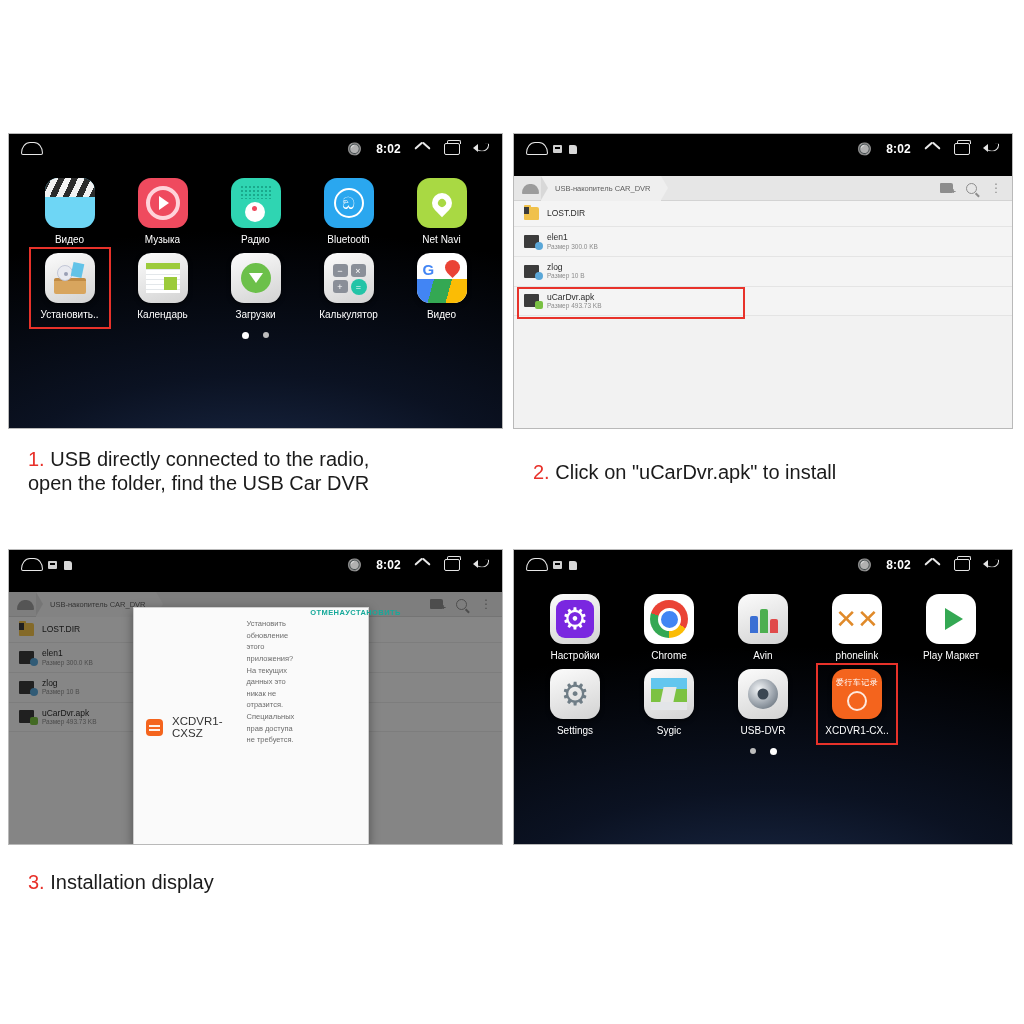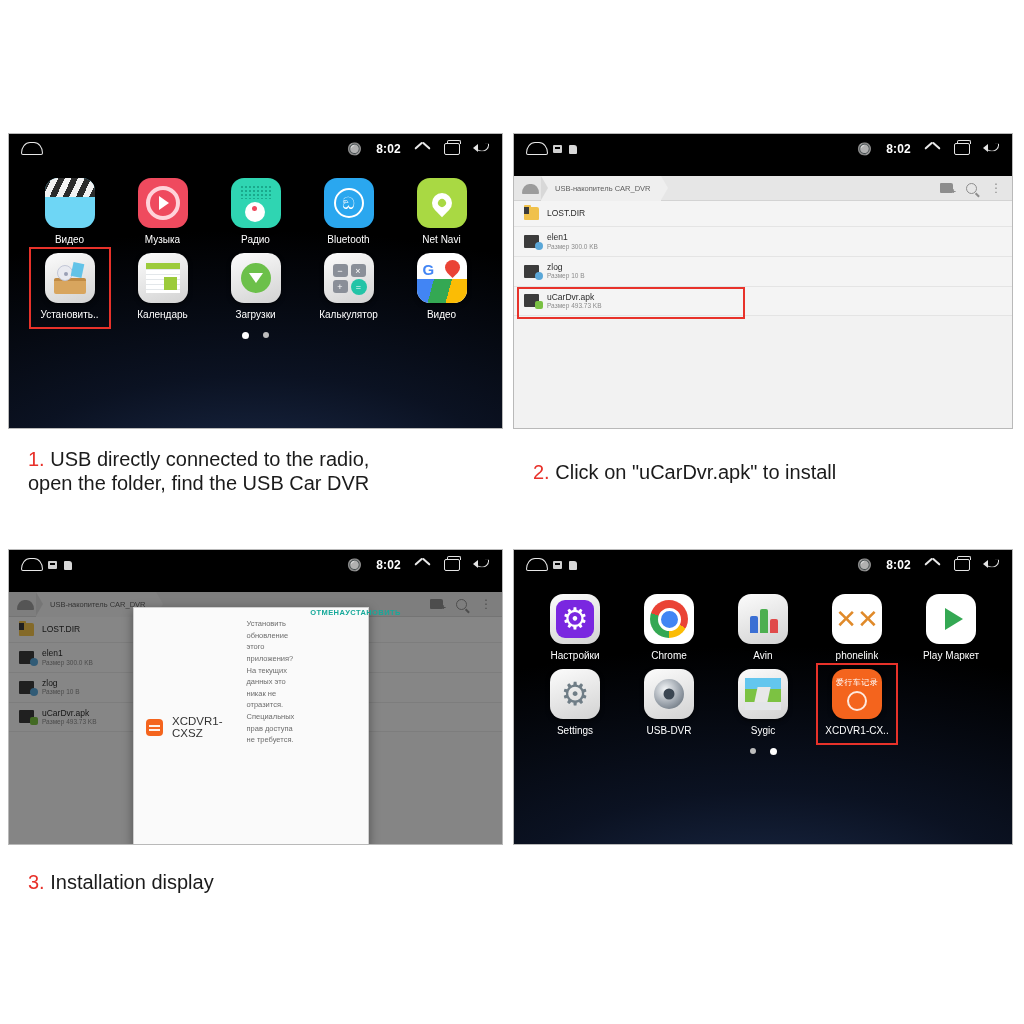--- a/index.html
+++ b/index.html
@@ -543,33 +543,33 @@
           <div class="app-label">Play Маркет</div>
         </div>
       </div>
 
       <div class="appgrid" style="padding-top:8px;">
         <div class="app">
           <div class="app-icon ic-grey ic-settings-g"></div>
           <div class="app-label">Settings</div>
         </div>
         <div class="app">
-          <div class="app-icon ic-grey ic-usbdvr">
-              <span class="lens"></span>
-            </div>
-          <div class="app-label">USB-DVR</div>
-        </div>
-        <div class="app">
           <div class="app-icon ic-grey ic-sygic">
             <span class="sky"></span>
               <span class="grass"></span>
               <span class="road"></span>
               <span class="bar"></span>
           </div>
           <div class="app-label">Sygic</div>
+        </div>
+        <div class="app">
+          <div class="app-icon ic-grey ic-usbdvr">
+              <span class="lens"></span>
+            </div>
+          <div class="app-label">USB-DVR</div>
         </div>
         <div class="app selected">
           <div class="app-icon ic-xcdvr">
             <span class="cn">爱行车记录</span>
             <span class="ring2"></span>
           </div>
           <div class="app-label">XCDVR1-CX..</div>
         </div>
         <div></div>
       </div>

